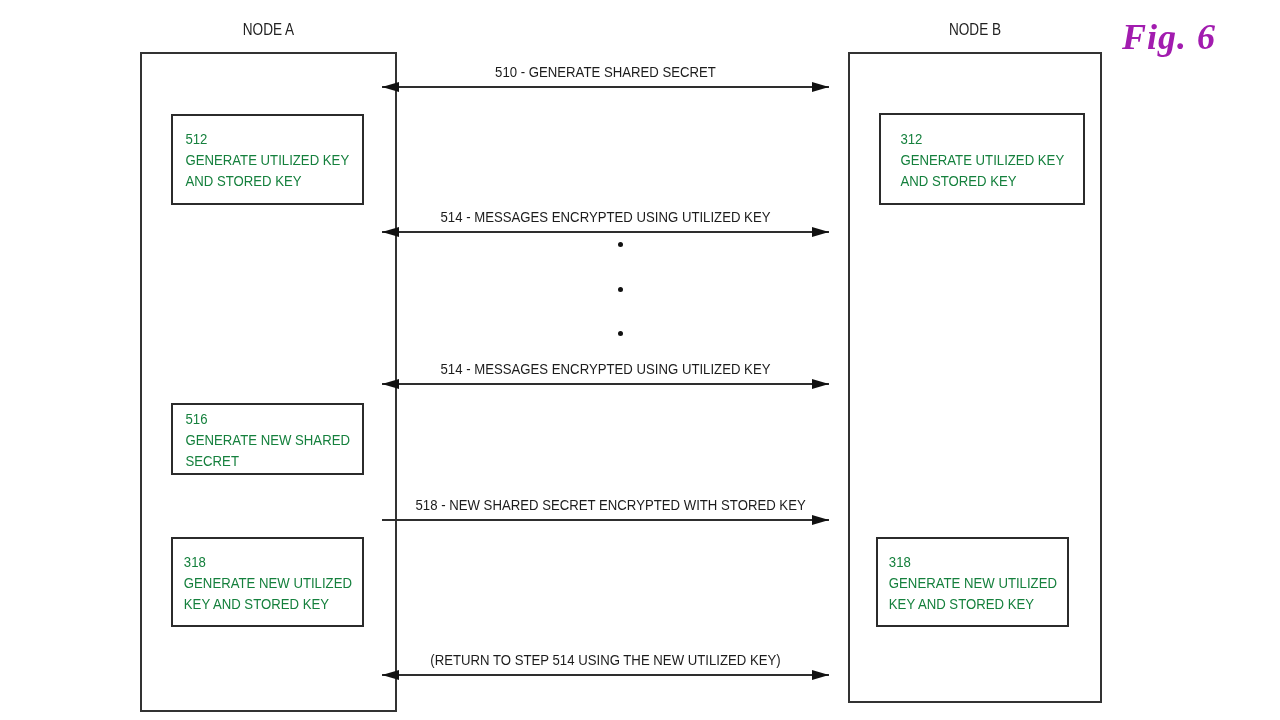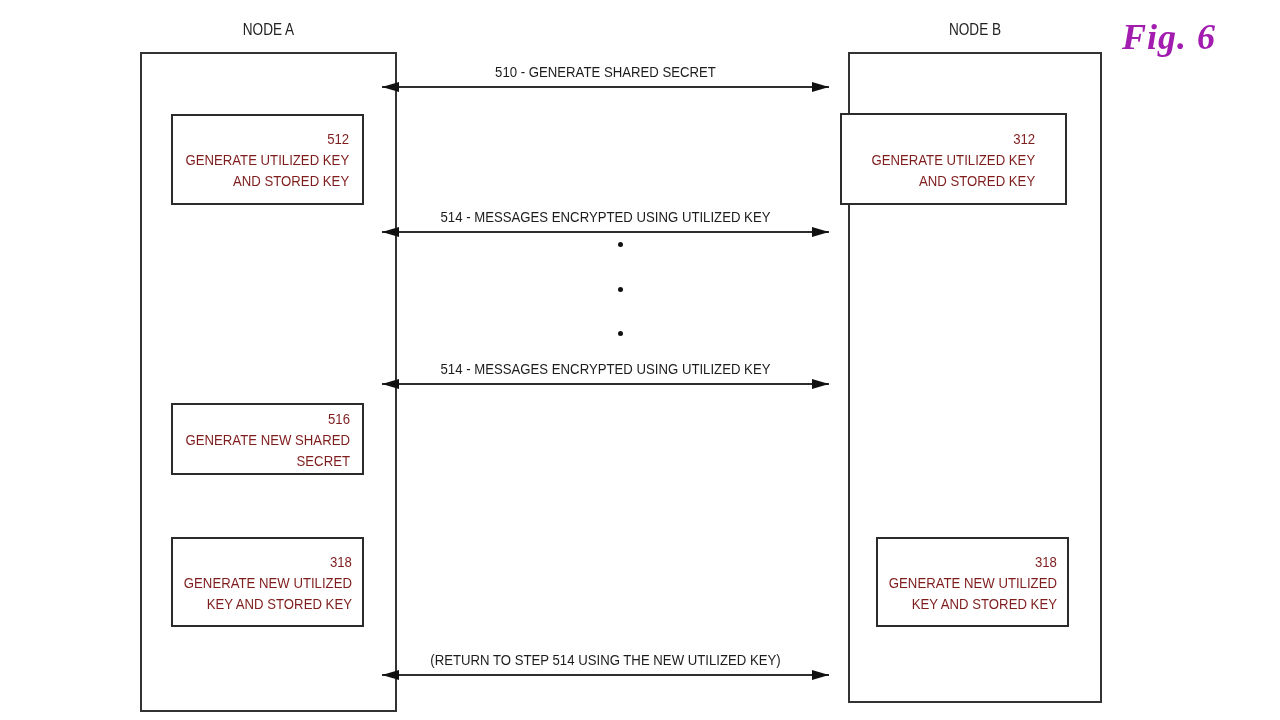--- a/index.html
+++ b/index.html
@@ -47,30 +47,30 @@
   .lifeline.a { left: 140px; top: 52px; width: 257px; height: 660px; }
   .lifeline.b { left: 848px; top: 52px; width: 254px; height: 651px; }
   .step-box {
     position: absolute;
     border: 2px solid #2b2b2b;
     background: #ffffff;
     display: flex;
     flex-direction: column;
     align-items: center;
     justify-content: center;
-    text-align: right;
+    text-align: left;
     font-size: 15.5px;
     line-height: 21px;
-    color: #7f1d1d;
+    color: #15803d;
   }
   .step-box .inner { transform: scaleX(0.85); white-space: nowrap; }
   .box-a-512 { left: 171px; top: 114px; width: 193px; height: 91px; }
   .box-a-516 { left: 171px; top: 403px; width: 193px; height: 72px; }
   .box-a-318 { left: 171px; top: 537px; width: 193px; height: 90px; }
-  .box-b-312 { left: 840px; top: 113px; width: 227px; height: 92px; }
+  .box-b-312 { left: 879px; top: 113px; width: 206px; height: 92px; }
   .box-b-318 { left: 876px; top: 537px; width: 193px; height: 90px; }
   .message {
     position: absolute;
     left: 382px;
     width: 447px;
     height: 38px;
   }
   .message .msg-label {
     position: absolute;
     left: 0; right: 0; top: 0;
@@ -182,20 +182,25 @@
   <div class="vdot d2"></div>
   <div class="vdot d3"></div>
 
   <div class="message msg-514b">
     <div class="msg-label">514 - MESSAGES ENCRYPTED USING UTILIZED KEY</div>
     <div class="msg-line"></div>
     <div class="arrowhead left"></div>
     <div class="arrowhead right"></div>
   </div>
 
+  <div class="message msg-518">
+    <div class="msg-label">518 - NEW SHARED SECRET ENCRYPTED WITH STORED KEY</div>
+    <div class="msg-line"></div>
+    <div class="arrowhead right"></div>
+  </div>
 
   <div class="message msg-return">
     <div class="msg-label">(RETURN TO STEP 514 USING THE NEW UTILIZED KEY)</div>
     <div class="msg-line"></div>
     <div class="arrowhead left"></div>
     <div class="arrowhead right"></div>
   </div>
 
 </div>
 

